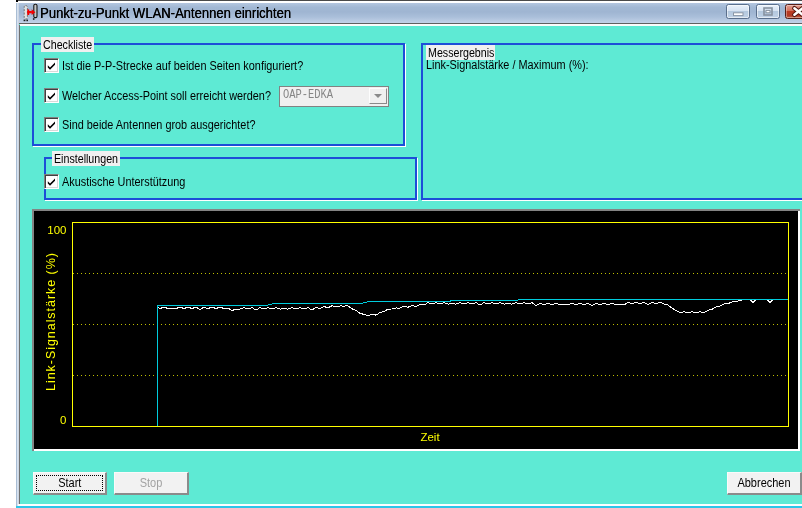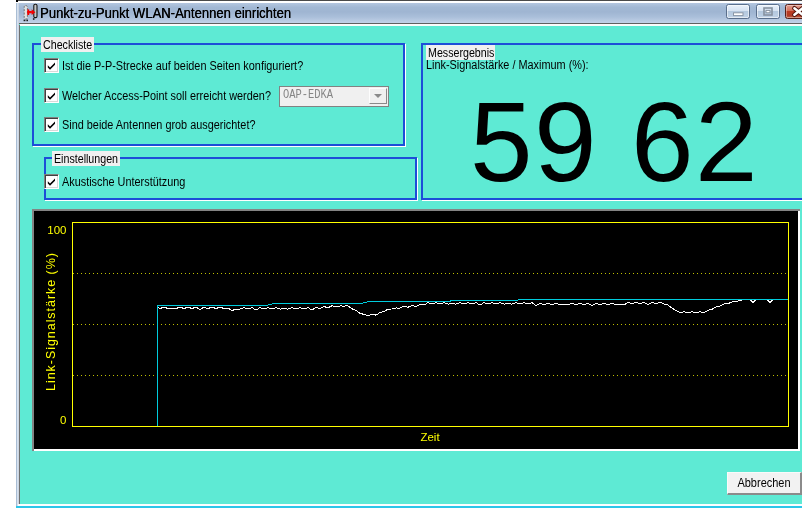--- a/index.html
+++ b/index.html
@@ -133,21 +133,20 @@
   <div class="cbtext" style="left:45.5px;top:174.5px;">Akustische Unterstützung</div>
 
   <div class="abs" style="left:263px;top:85.5px;width:108px;height:19px;border:1.5px solid #828282;background:#f0f0f0;font-family:Liberation Mono, monospace;">
     <div class="abs" style="left:3px;top:1.5px;font-size:12px;color:#868686;transform:scaleX(0.87);transform-origin:0 0;">OAP-EDKA</div>
     <div class="abs" style="right:1px;top:1px;width:16px;height:14px;background:#f0f0f0;border:1px solid;border-color:#fdfdfd #8a8a8a #8a8a8a #fdfdfd;">
       <div class="abs" style="left:4px;top:5px;width:0;height:0;border-left:4px solid transparent;border-right:4px solid transparent;border-top:4px solid #8a8a8a;"></div>
     </div>
   </div>
 
   <div class="abs" style="left:409.5px;top:57.8px;font-size:12.5px;color:#000;transform:scaleX(0.87);transform-origin:0 0;white-space:nowrap;">Link-Signalstärke / Maximum (%):</div>
-  <div class="abs" id="bignum" style="left:454px;top:86px;font-size:112.5px;line-height:112.5px;letter-spacing:1.5px;color:#000;">59&nbsp;62</div>
 
   <div class="abs" style="left:16px;top:209px;width:768px;height:242px;">
     <svg width="768" height="242" viewBox="0 0 768 242">
 
       <rect x="0" y="0" width="768" height="242" fill="#848484"></rect>
       <rect x="2" y="2" width="766" height="240" fill="#ffffff"></rect>
       <rect x="2" y="2" width="764" height="238" fill="#000000"></rect>
 
       <g shape-rendering="crispEdges">
         <rect x="40" y="13" width="716" height="204" fill="none" stroke="#ffff00" stroke-width="1"></rect>
@@ -162,16 +161,23 @@
       <text x="398" y="231.5" fill="#ffff00" font-size="11.5" text-anchor="middle" font-family="Liberation Sans">Zeit</text>
       <text x="19" y="117" fill="#ffff00" font-size="12.5" text-anchor="middle" font-family="Liberation Sans" textLength="138" transform="rotate(-90 19 113)">Link-Signalstärke (%)</text>
 
       <g fill="none" shape-rendering="crispEdges">
         <polyline id="white" stroke="#ffffff" stroke-width="1" points="125.0,216.8 125.0,98.0 128.0,99.6 132.0,98.1 136.0,99.6 140.0,99.0 144.0,99.6 148.0,98.1 152.0,99.6 156.0,98.1 160.0,99.6 164.0,98.1 168.0,100.5 172.0,98.1 176.0,99.6 180.0,98.1 184.0,99.6 188.0,98.1 192.0,99.6 196.0,99.0 200.0,101.6 204.0,100.1 208.0,100.1 212.0,98.6 216.0,100.1 220.0,98.6 224.0,101.0 228.0,98.6 232.0,100.1 236.0,98.6 240.0,100.1 244.0,98.6 248.0,100.1 252.0,99.5 256.0,100.1 260.0,98.6 264.0,100.1 268.0,98.6 272.0,100.1 276.0,98.6 280.0,101.0 284.0,98.4 288.0,99.5 292.0,97.6 296.0,98.7 300.0,96.8 304.0,97.9 308.0,96.9 312.0,97.1 316.0,96.8 320.0,99.8 324.0,101.4 328.0,104.5 332.0,105.3 336.0,106.5 340.0,105.3 344.0,106.1 348.0,103.6 352.0,102.6 356.0,100.1 360.0,100.0 364.0,99.0 368.0,99.1 372.0,97.2 376.0,98.3 380.0,96.4 384.0,97.4 388.0,95.5 392.0,96.0 396.0,93.6 400.0,95.1 404.0,93.6 408.0,95.1 412.0,93.6 416.0,95.1 420.0,94.5 424.0,95.1 428.0,93.6 432.0,95.1 436.0,93.6 440.0,95.1 444.0,93.6 448.0,96.0 452.0,93.6 456.0,95.1 460.0,93.6 464.0,95.1 468.0,93.6 472.0,95.1 476.0,94.5 480.0,95.1 484.0,93.6 488.0,95.1 492.0,93.6 496.0,95.1 500.0,93.6 504.0,96.8 508.0,94.4 512.0,95.9 516.0,94.4 520.0,95.9 524.0,94.4 528.0,95.9 532.0,95.3 536.0,95.9 540.0,94.4 544.0,95.9 548.0,94.4 552.0,95.9 556.0,94.4 560.0,96.8 564.0,94.4 568.0,95.9 572.0,94.4 576.0,95.9 580.0,94.4 584.0,95.9 588.0,95.3 592.0,95.9 596.0,93.4 600.0,94.9 604.0,93.4 608.0,94.9 612.0,93.4 616.0,95.8 620.0,93.4 624.0,94.9 628.0,93.4 632.0,94.9 636.0,96.1 640.0,99.2 644.0,101.5 648.0,103.4 652.0,102.8 656.0,103.4 660.0,102.8 664.0,103.4 668.0,102.8 672.0,103.8 676.0,101.3 680.0,100.3 684.0,98.1 688.0,97.1 692.0,94.9 696.0,94.6 700.0,93.0 704.0,92.6 712.0,90.6 718.0,90.6 721.0,93.6 724.0,90.6 735.0,90.6 738.0,93.6 741.0,90.6 755.5,90.6"></polyline>
         <polyline id="cyan" stroke="#00ccdd" stroke-width="1" points="125.0,216.8 125.0,96.0 236.0,96.0 241.0,94.8 328.0,94.8 336.0,92.8 414.0,92.8 422.0,91.4 484.0,91.4 489.0,90.6 755.5,90.6"></polyline>
       </g>
     </svg>
   </div>
 
+  <div class="abs btn" style="left:16.5px;top:472px;width:74.5px;height:22.5px;border:solid #8b8b8b;border-width:1px 2px 2px 1px;border-top-color:#fafafa;border-left-color:#fafafa;box-sizing:border-box;">
+    <div class="abs" style="left:2px;top:2px;right:2px;bottom:2px;border:1px dotted #000;"></div>
+    <div class="btntext" style="top:3px;">Start</div>
+  </div>
+  <div class="abs btn" style="left:97.5px;top:472px;width:75px;height:22.5px;border:solid #8b8b8b;border-width:1px 2px 2px 1px;border-top-color:#fafafa;border-left-color:#fafafa;box-sizing:border-box;">
+    <div class="btntext" style="top:3px;color:#a2a2a2;">Stop</div>
+  </div>
   <div class="abs btn" style="left:710.5px;top:472px;width:75px;height:22.5px;border:solid #8b8b8b;border-width:1px 2px 2px 1px;border-top-color:#fafafa;border-left-color:#fafafa;box-sizing:border-box;text-decoration:underline;">
     <div class="btntext" style="top:3px;">Abbrechen</div>
   </div>
 </div>
 
 </body></html>

